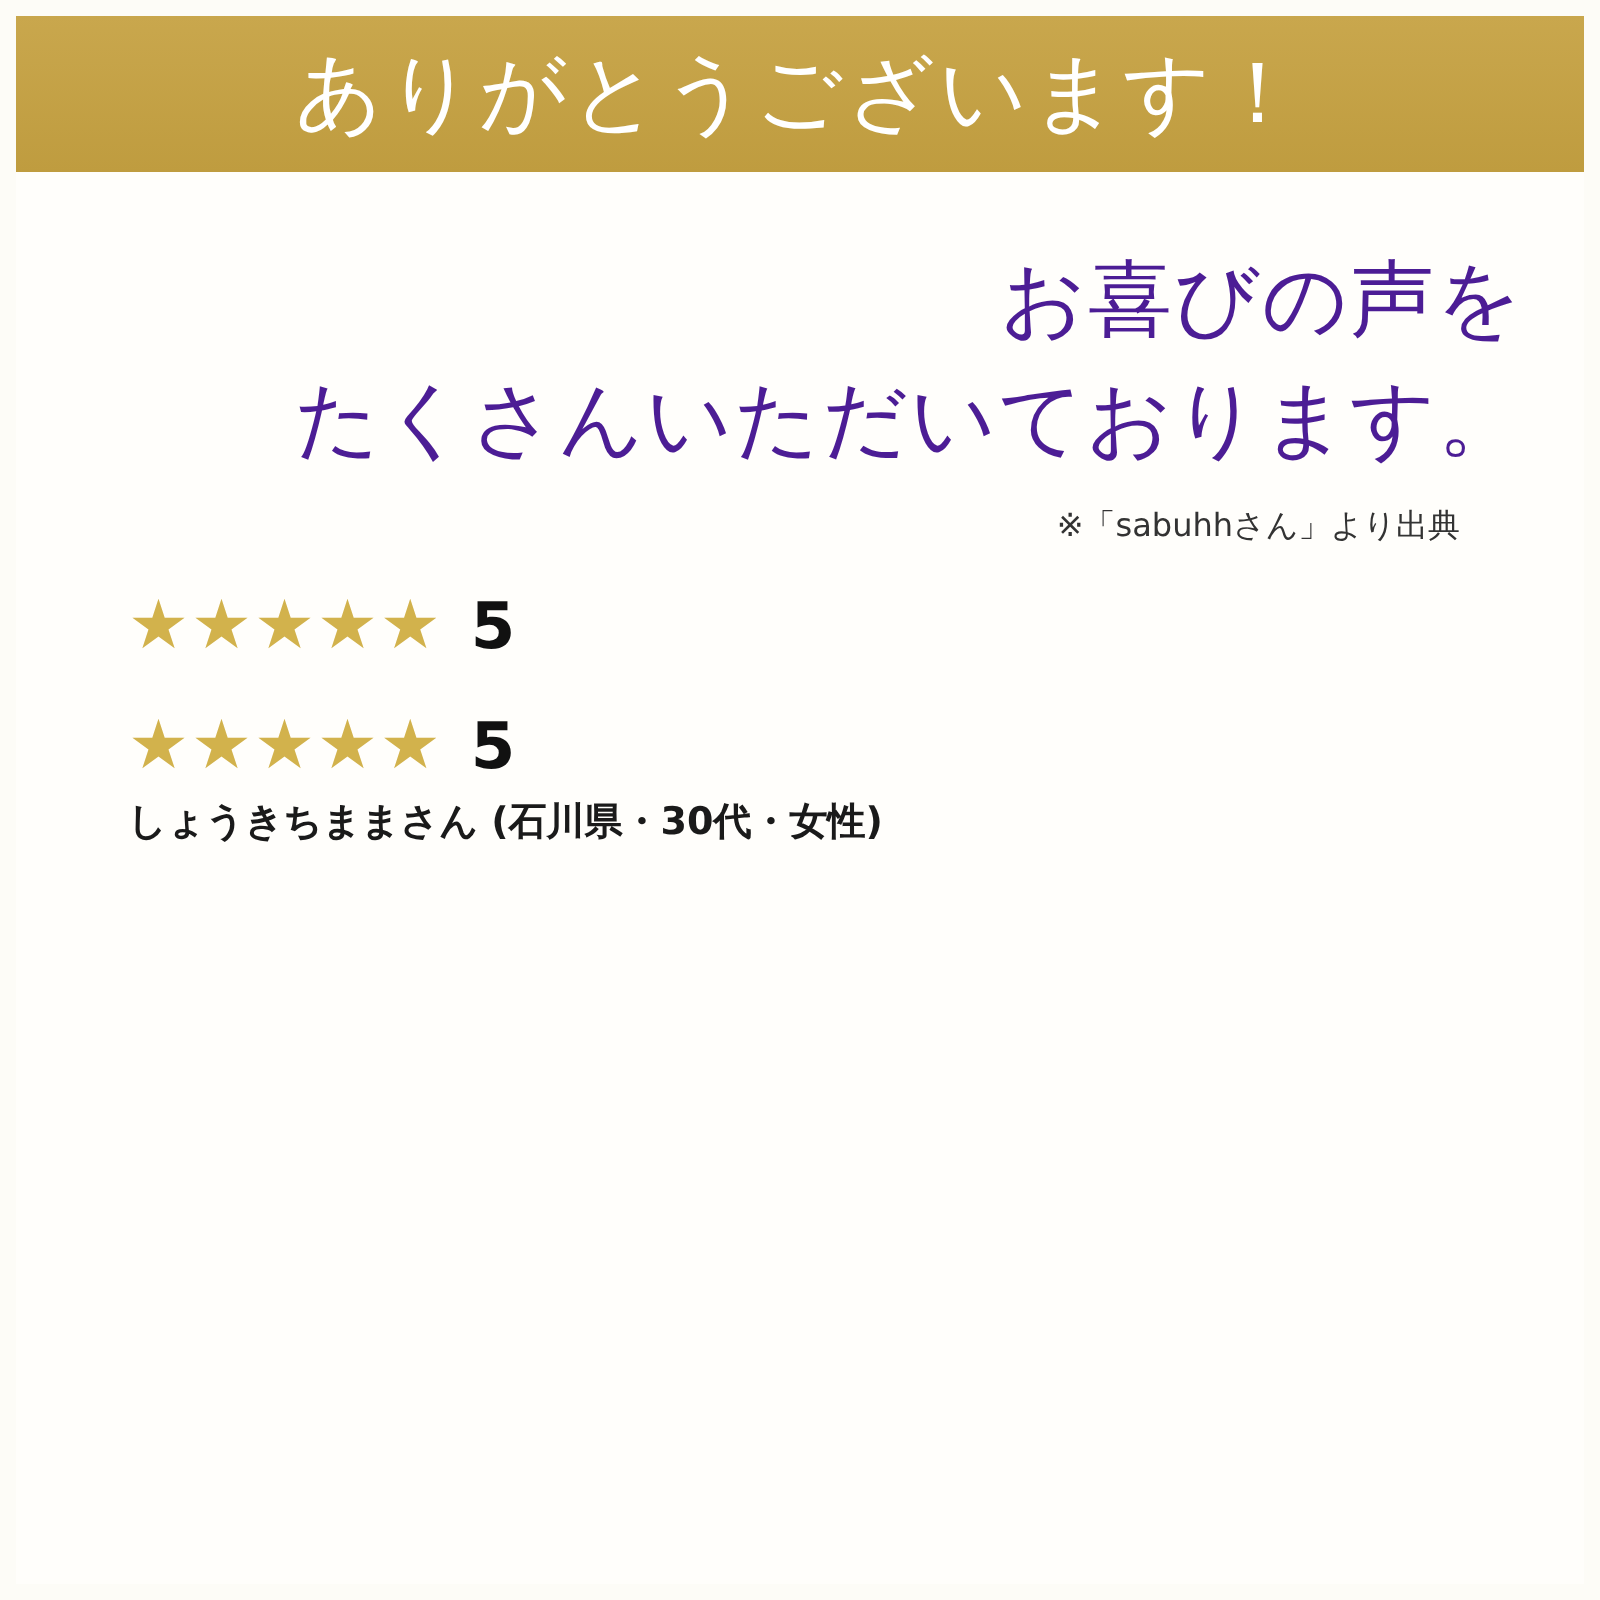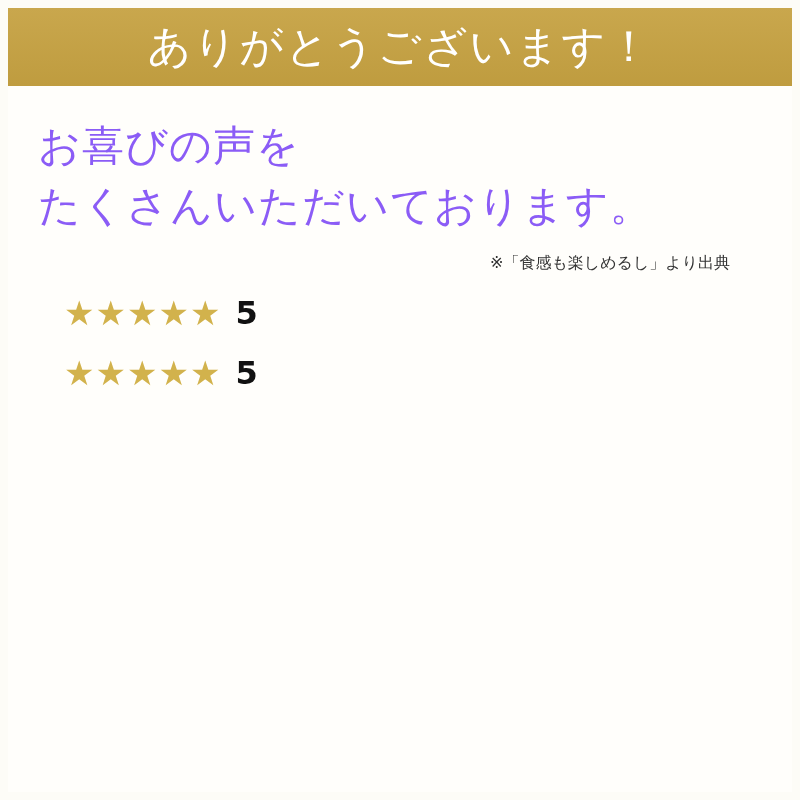--- a/index.html
+++ b/index.html
@@ -39,27 +39,27 @@
     font-family: "DejaVu Serif", "Liberation Serif", serif;
     font-size: 43px;
     letter-spacing: 2px;
     font-weight: 400;
   }
   .headline-wrap {
     padding: 34px 30px 0 30px;
     text-align: center;
   }
   .headline {
-    font-family: Liberation Mono, monospace;
+    font-family: Liberation Sans, sans-serif;
     font-size: 42px;
     line-height: 1.42;
-    color: #8b5cf6;
+    color: #4c1d95;
     letter-spacing: 1px;
     white-space: pre-line;
-    text-align: left;
+    text-align: right;
   }
   .source {
     margin-top: 14px;
     text-align: right;
     padding-right: 32px;
     font-size: 16px;
     color: #333333;
     font-family: "DejaVu Sans", "Liberation Sans", sans-serif;
   }
   .reviews {
@@ -116,34 +116,35 @@
 <div class="page">
   <div class="inner">
 
     <div class="banner">
       <span>ありがとうございます！</span>
     </div>
 
     <div class="headline-wrap">
       <div class="headline">お喜びの声を
 たくさんいただいております。</div>
-      <div class="source">※「食感も楽しめるし」より出典</div>
+      <div class="source">※「sabuhhさん」より出典</div>
     </div>
 
     <div class="reviews">
 
       <div class="review">
         <div class="rating-row">
           <span class="stars">★★★★★</span>
           <span class="score">5</span>
         </div>
       </div>
 
       <div class="review">
         <div class="rating-row">
           <span class="stars">★★★★★</span>
           <span class="score">5</span>
         </div>
+        <div class="reviewer">しょうきちままさん (石川県・30代・女性)</div>
       </div>
 
     </div>
   </div>
 </div>
 
 </body></html>

